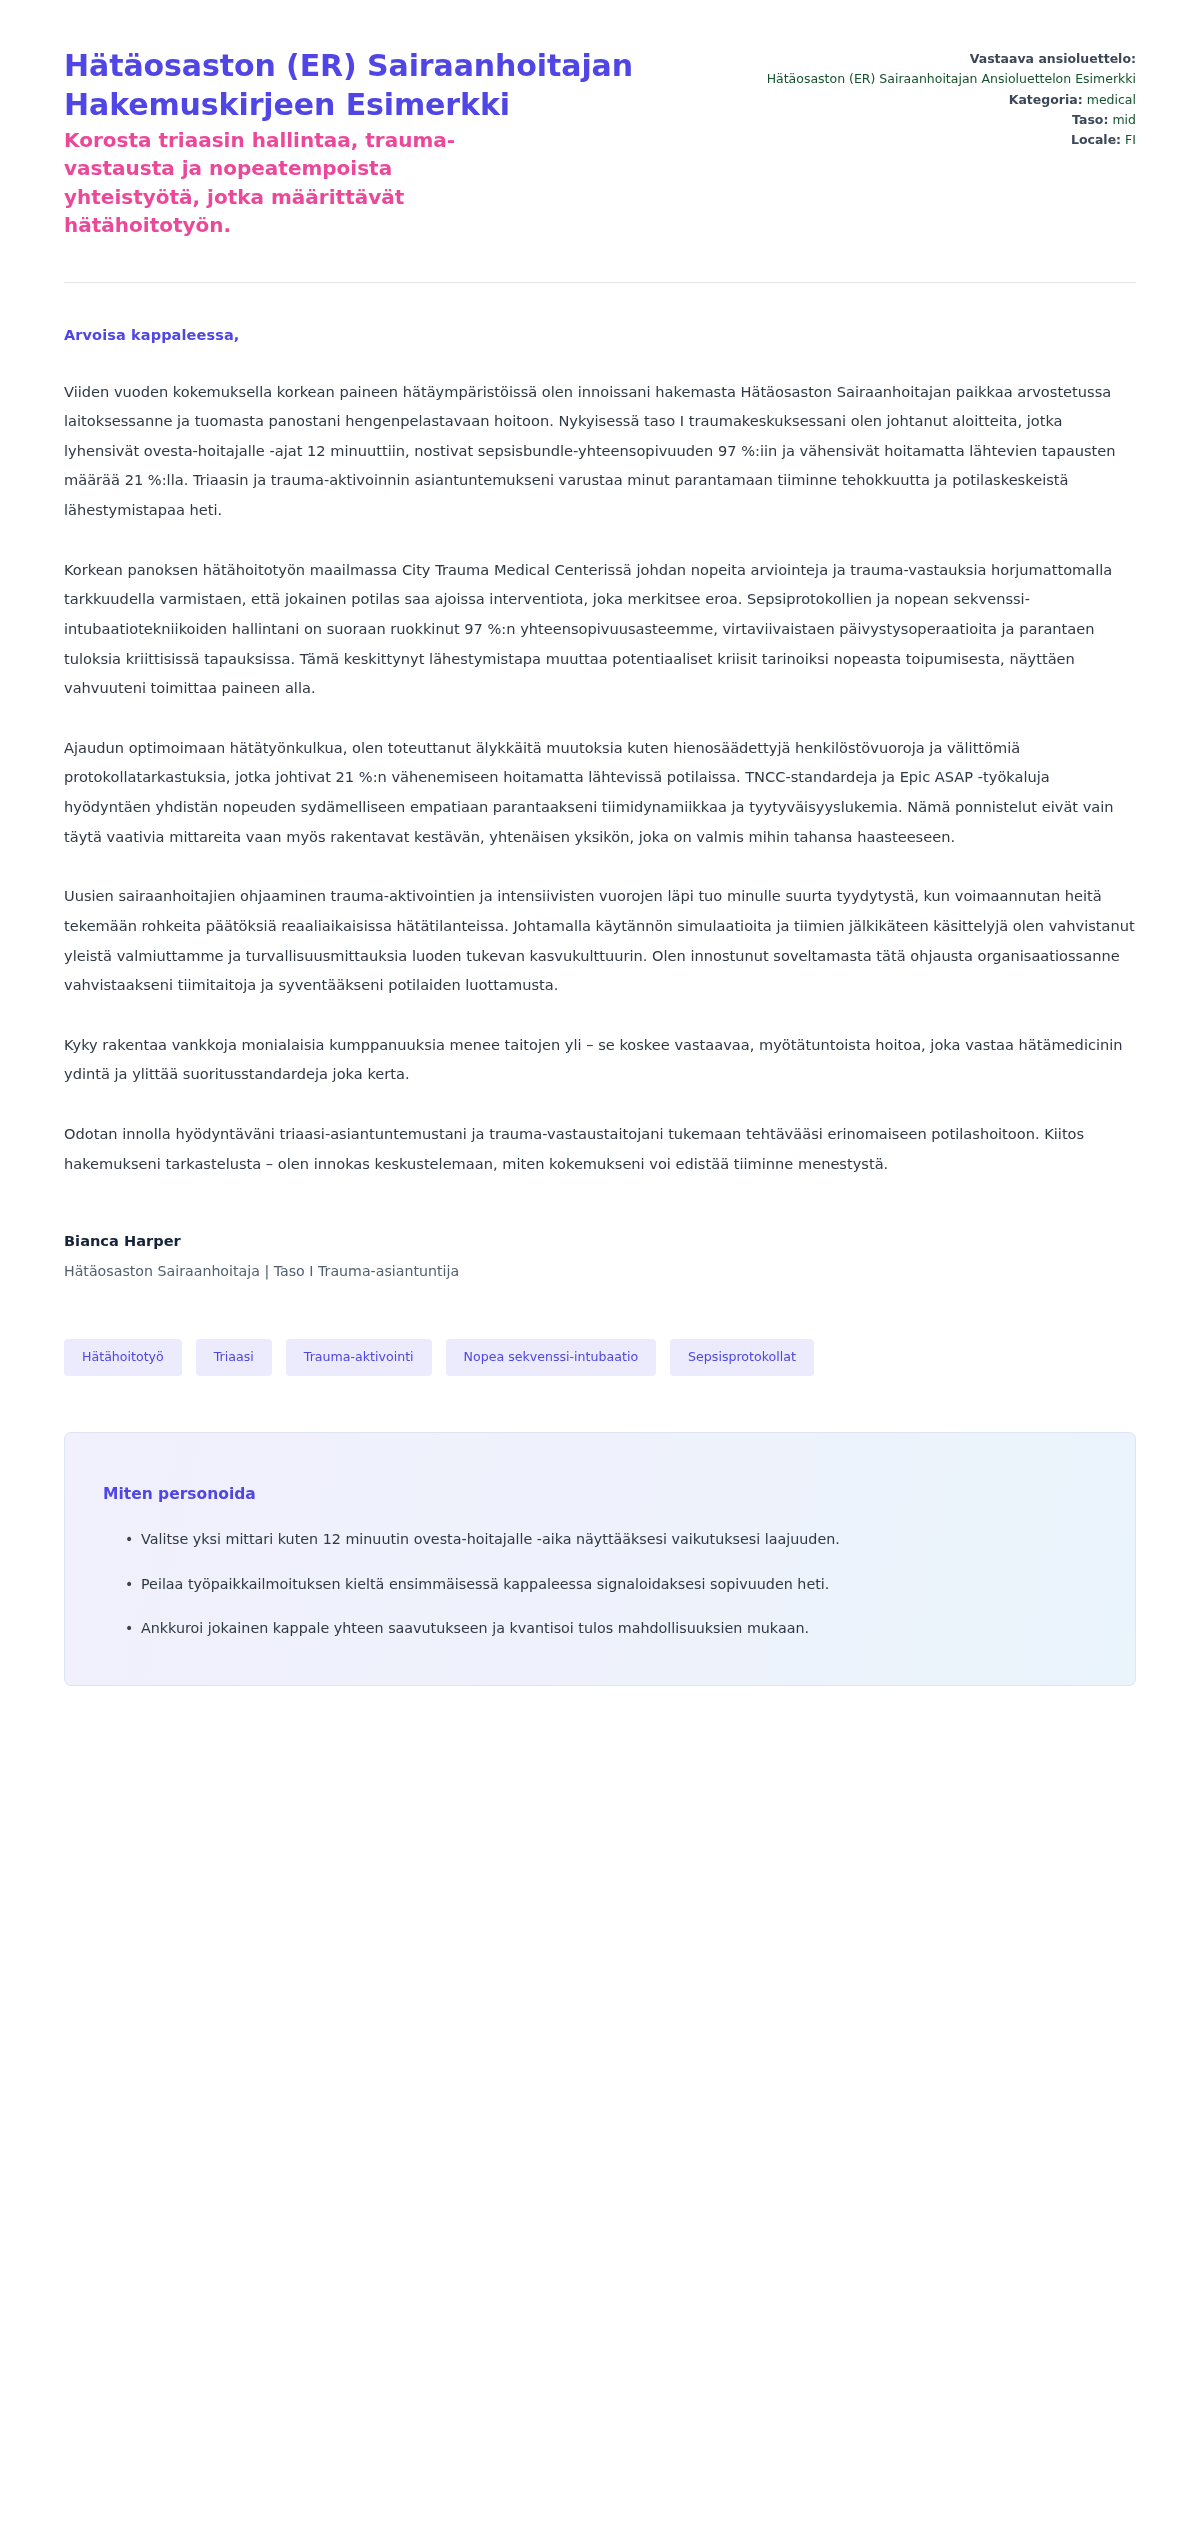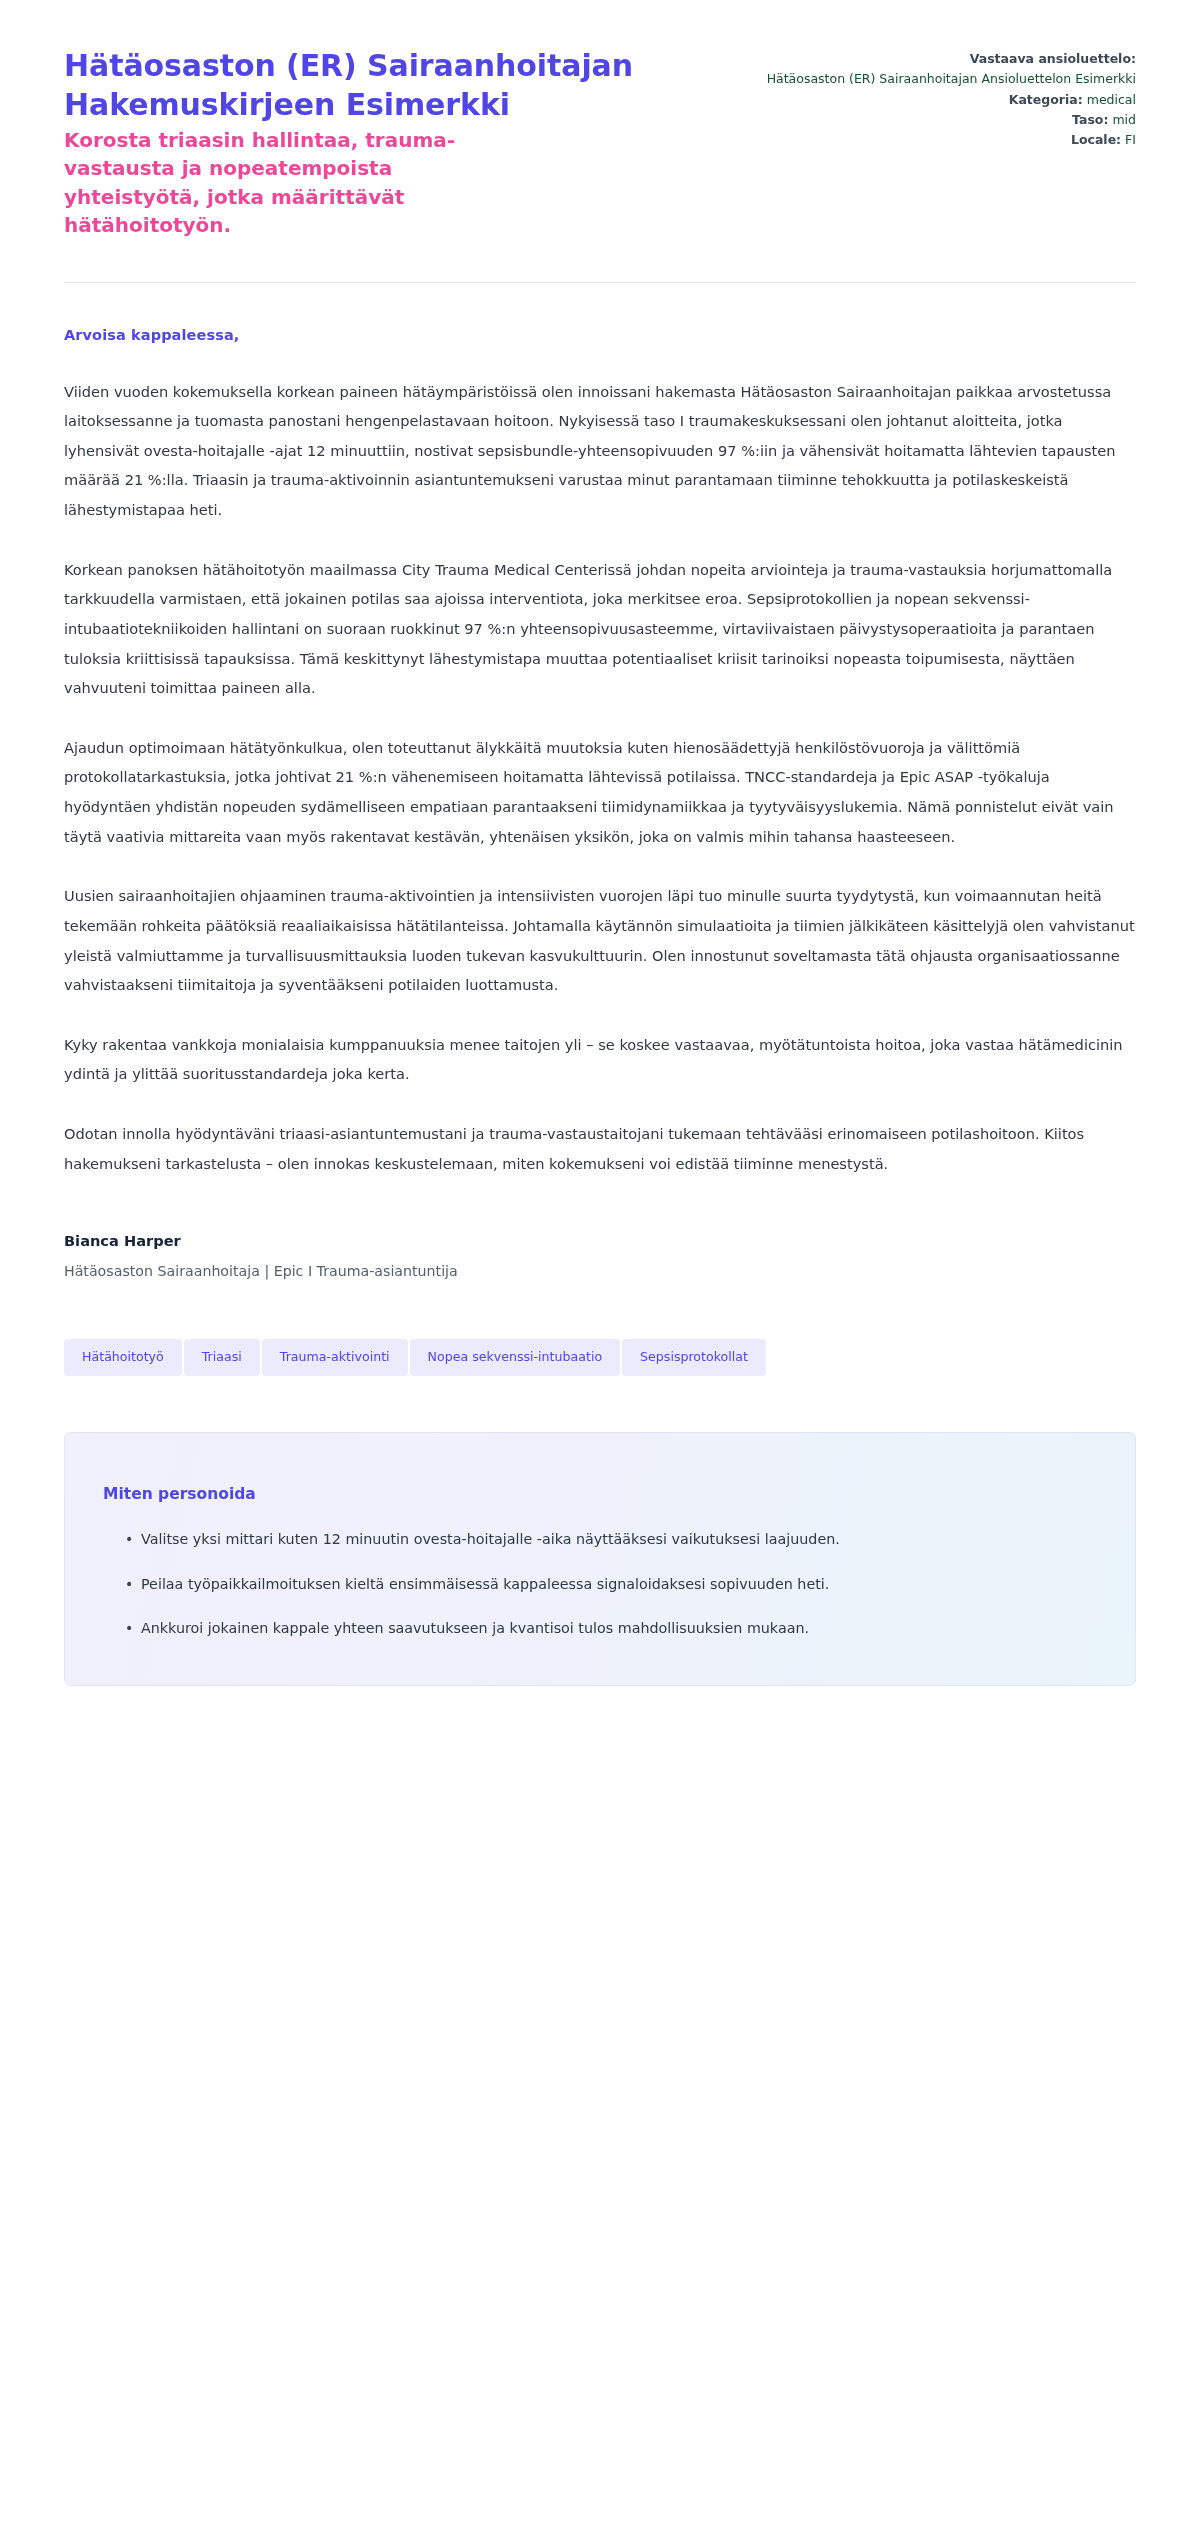--- a/index.html
+++ b/index.html
@@ -99,21 +99,21 @@
   .sign-role {
     font-size: 14.2px;
     color: #53606f;
     margin: 0;
   }
 
   
   .tags {
     display: flex;
     flex-wrap: wrap;
-    gap: 2px;
+    gap: 14px;
     margin-top: 60px;
   }
   .tag {
     background: #eceafd;
     color: #4f46e5;
     font-size: 12.6px;
     line-height: 1;
     padding: 12px 18px;
     border-radius: 4px;
     white-space: nowrap;
@@ -197,21 +197,21 @@
     <p class="body-par">Viiden vuoden kokemuksella korkean paineen hätäympäristöissä olen innoissani hakemasta Hätäosaston Sairaanhoitajan paikkaa arvostetussa laitoksessanne ja tuomasta panostani hengenpelastavaan hoitoon. Nykyisessä taso I traumakeskuksessani olen johtanut aloitteita, jotka lyhensivät ovesta-hoitajalle -ajat 12 minuuttiin, nostivat sepsisbundle-yhteensopivuuden 97 %:iin ja vähensivät hoitamatta lähtevien tapausten määrää 21 %:lla. Triaasin ja trauma-aktivoinnin asiantuntemukseni varustaa minut parantamaan tiiminne tehokkuutta ja potilaskeskeistä lähestymistapaa heti.</p>
     <p class="body-par">Korkean panoksen hätähoitotyön maailmassa City Trauma Medical Centerissä johdan nopeita arviointeja ja trauma-vastauksia horjumattomalla tarkkuudella varmistaen, että jokainen potilas saa ajoissa interventiota, joka merkitsee eroa. Sepsiprotokollien ja nopean sekvenssi-intubaatiotekniikoiden hallintani on suoraan ruokkinut 97 %:n yhteensopivuusasteemme, virtaviivaistaen päivystysoperaatioita ja parantaen tuloksia kriittisissä tapauksissa. Tämä keskittynyt lähestymistapa muuttaa potentiaaliset kriisit tarinoiksi nopeasta toipumisesta, näyttäen vahvuuteni toimittaa paineen alla.</p>
     <p class="body-par">Ajaudun optimoimaan hätätyönkulkua, olen toteuttanut älykkäitä muutoksia kuten hienosäädettyjä henkilöstövuoroja ja välittömiä protokollatarkastuksia, jotka johtivat 21 %:n vähenemiseen hoitamatta lähtevissä potilaissa. TNCC-standardeja ja Epic ASAP -työkaluja hyödyntäen yhdistän nopeuden sydämelliseen empatiaan parantaakseni tiimidynamiikkaa ja tyytyväisyyslukemia. Nämä ponnistelut eivät vain täytä vaativia mittareita vaan myös rakentavat kestävän, yhtenäisen yksikön, joka on valmis mihin tahansa haasteeseen.</p>
     <p class="body-par">Uusien sairaanhoitajien ohjaaminen trauma-aktivointien ja intensiivisten vuorojen läpi tuo minulle suurta tyydytystä, kun voimaannutan heitä tekemään rohkeita päätöksiä reaaliaikaisissa hätätilanteissa. Johtamalla käytännön simulaatioita ja tiimien jälkikäteen käsittelyjä olen vahvistanut yleistä valmiuttamme ja turvallisuusmittauksia luoden tukevan kasvukulttuurin. Olen innostunut soveltamasta tätä ohjausta organisaatiossanne vahvistaakseni tiimitaitoja ja syventääkseni potilaiden luottamusta.</p>
     <p class="body-par">Kyky rakentaa vankkoja monialaisia kumppanuuksia menee taitojen yli – se koskee vastaavaa, myötätuntoista hoitoa, joka vastaa hätämedicinin ydintä ja ylittää suoritusstandardeja joka kerta.</p>
     <p class="body-par">Odotan innolla hyödyntäväni triaasi-asiantuntemustani ja trauma-vastaustaitojani tukemaan tehtävääsi erinomaiseen potilashoitoon. Kiitos hakemukseni tarkastelusta – olen innokas keskustelemaan, miten kokemukseni voi edistää tiiminne menestystä.</p>
   </div>
 
   <div class="signature">
     <p class="sign-name">Bianca Harper</p>
-    <p class="sign-role">Hätäosaston Sairaanhoitaja | Epic I Trauma-asiantuntija</p>
+    <p class="sign-role">Hätäosaston Sairaanhoitaja | Taso I Trauma-asiantuntija</p>
   </div>
 
   <div class="tags">
     <span class="tag">Hätähoitotyö</span>
     <span class="tag">Triaasi</span>
     <span class="tag">Trauma-aktivointi</span>
     <span class="tag">Nopea sekvenssi-intubaatio</span>
     <span class="tag">Sepsisprotokollat</span>
   </div>
 

